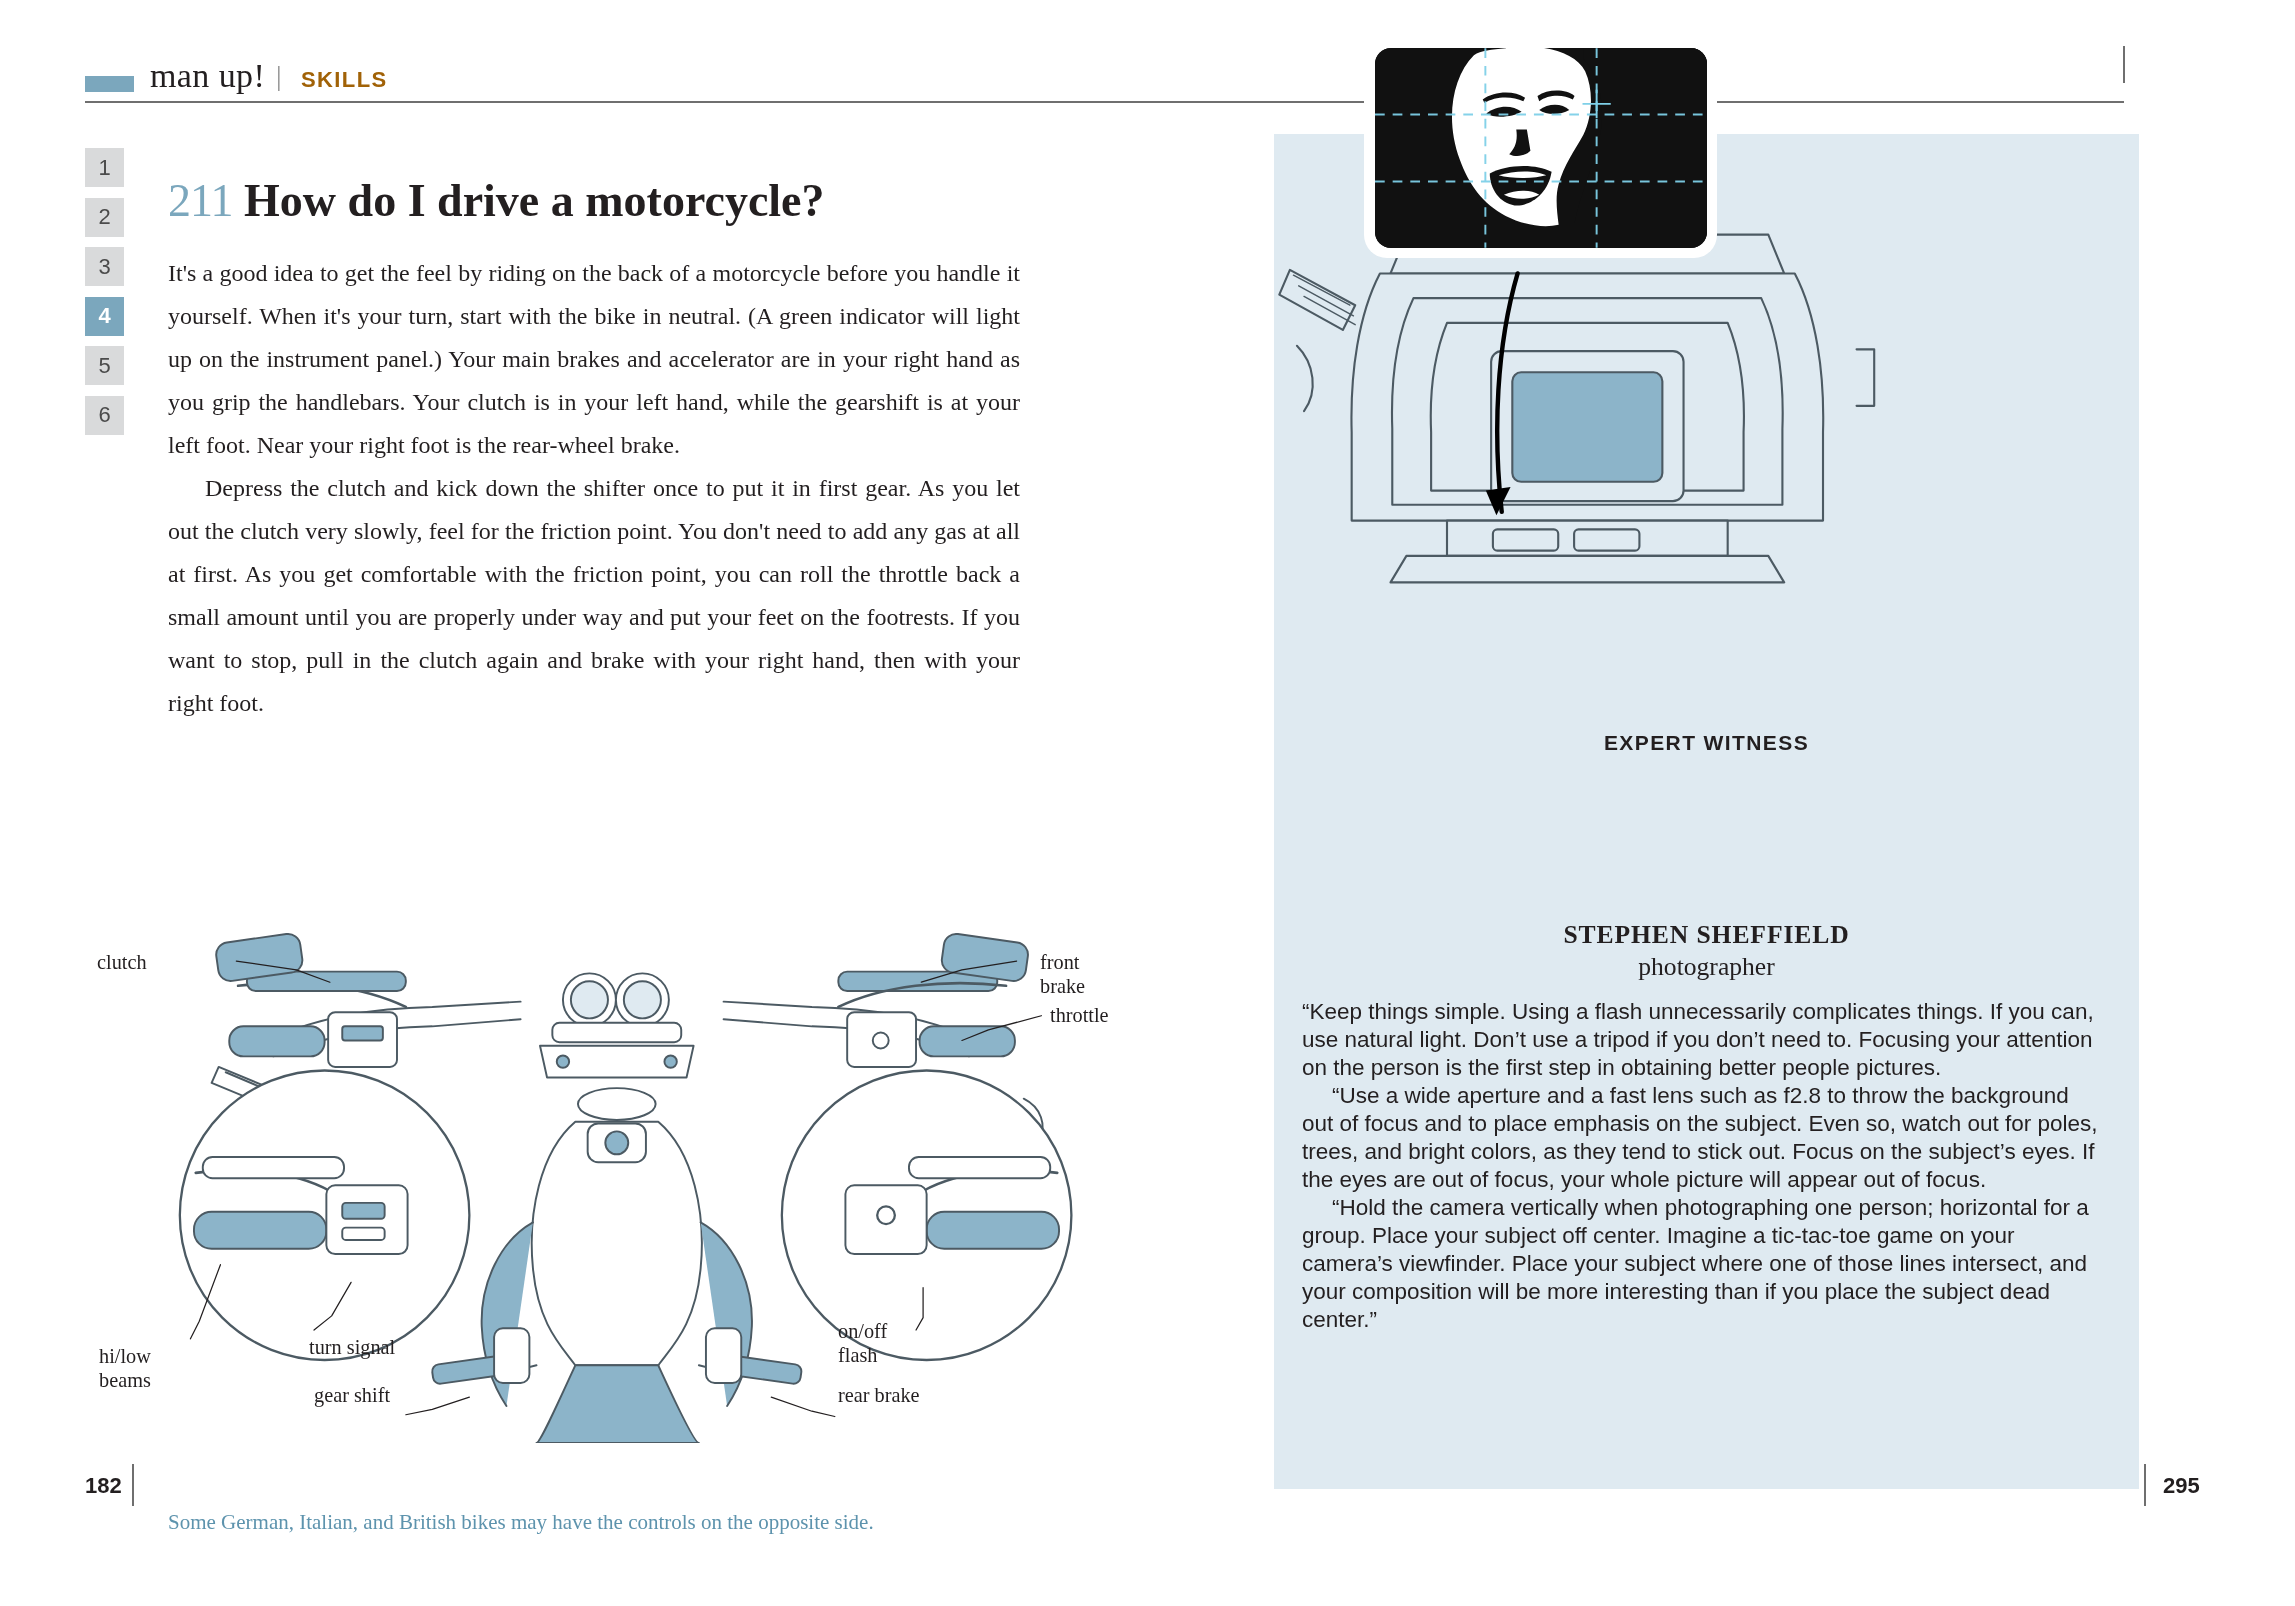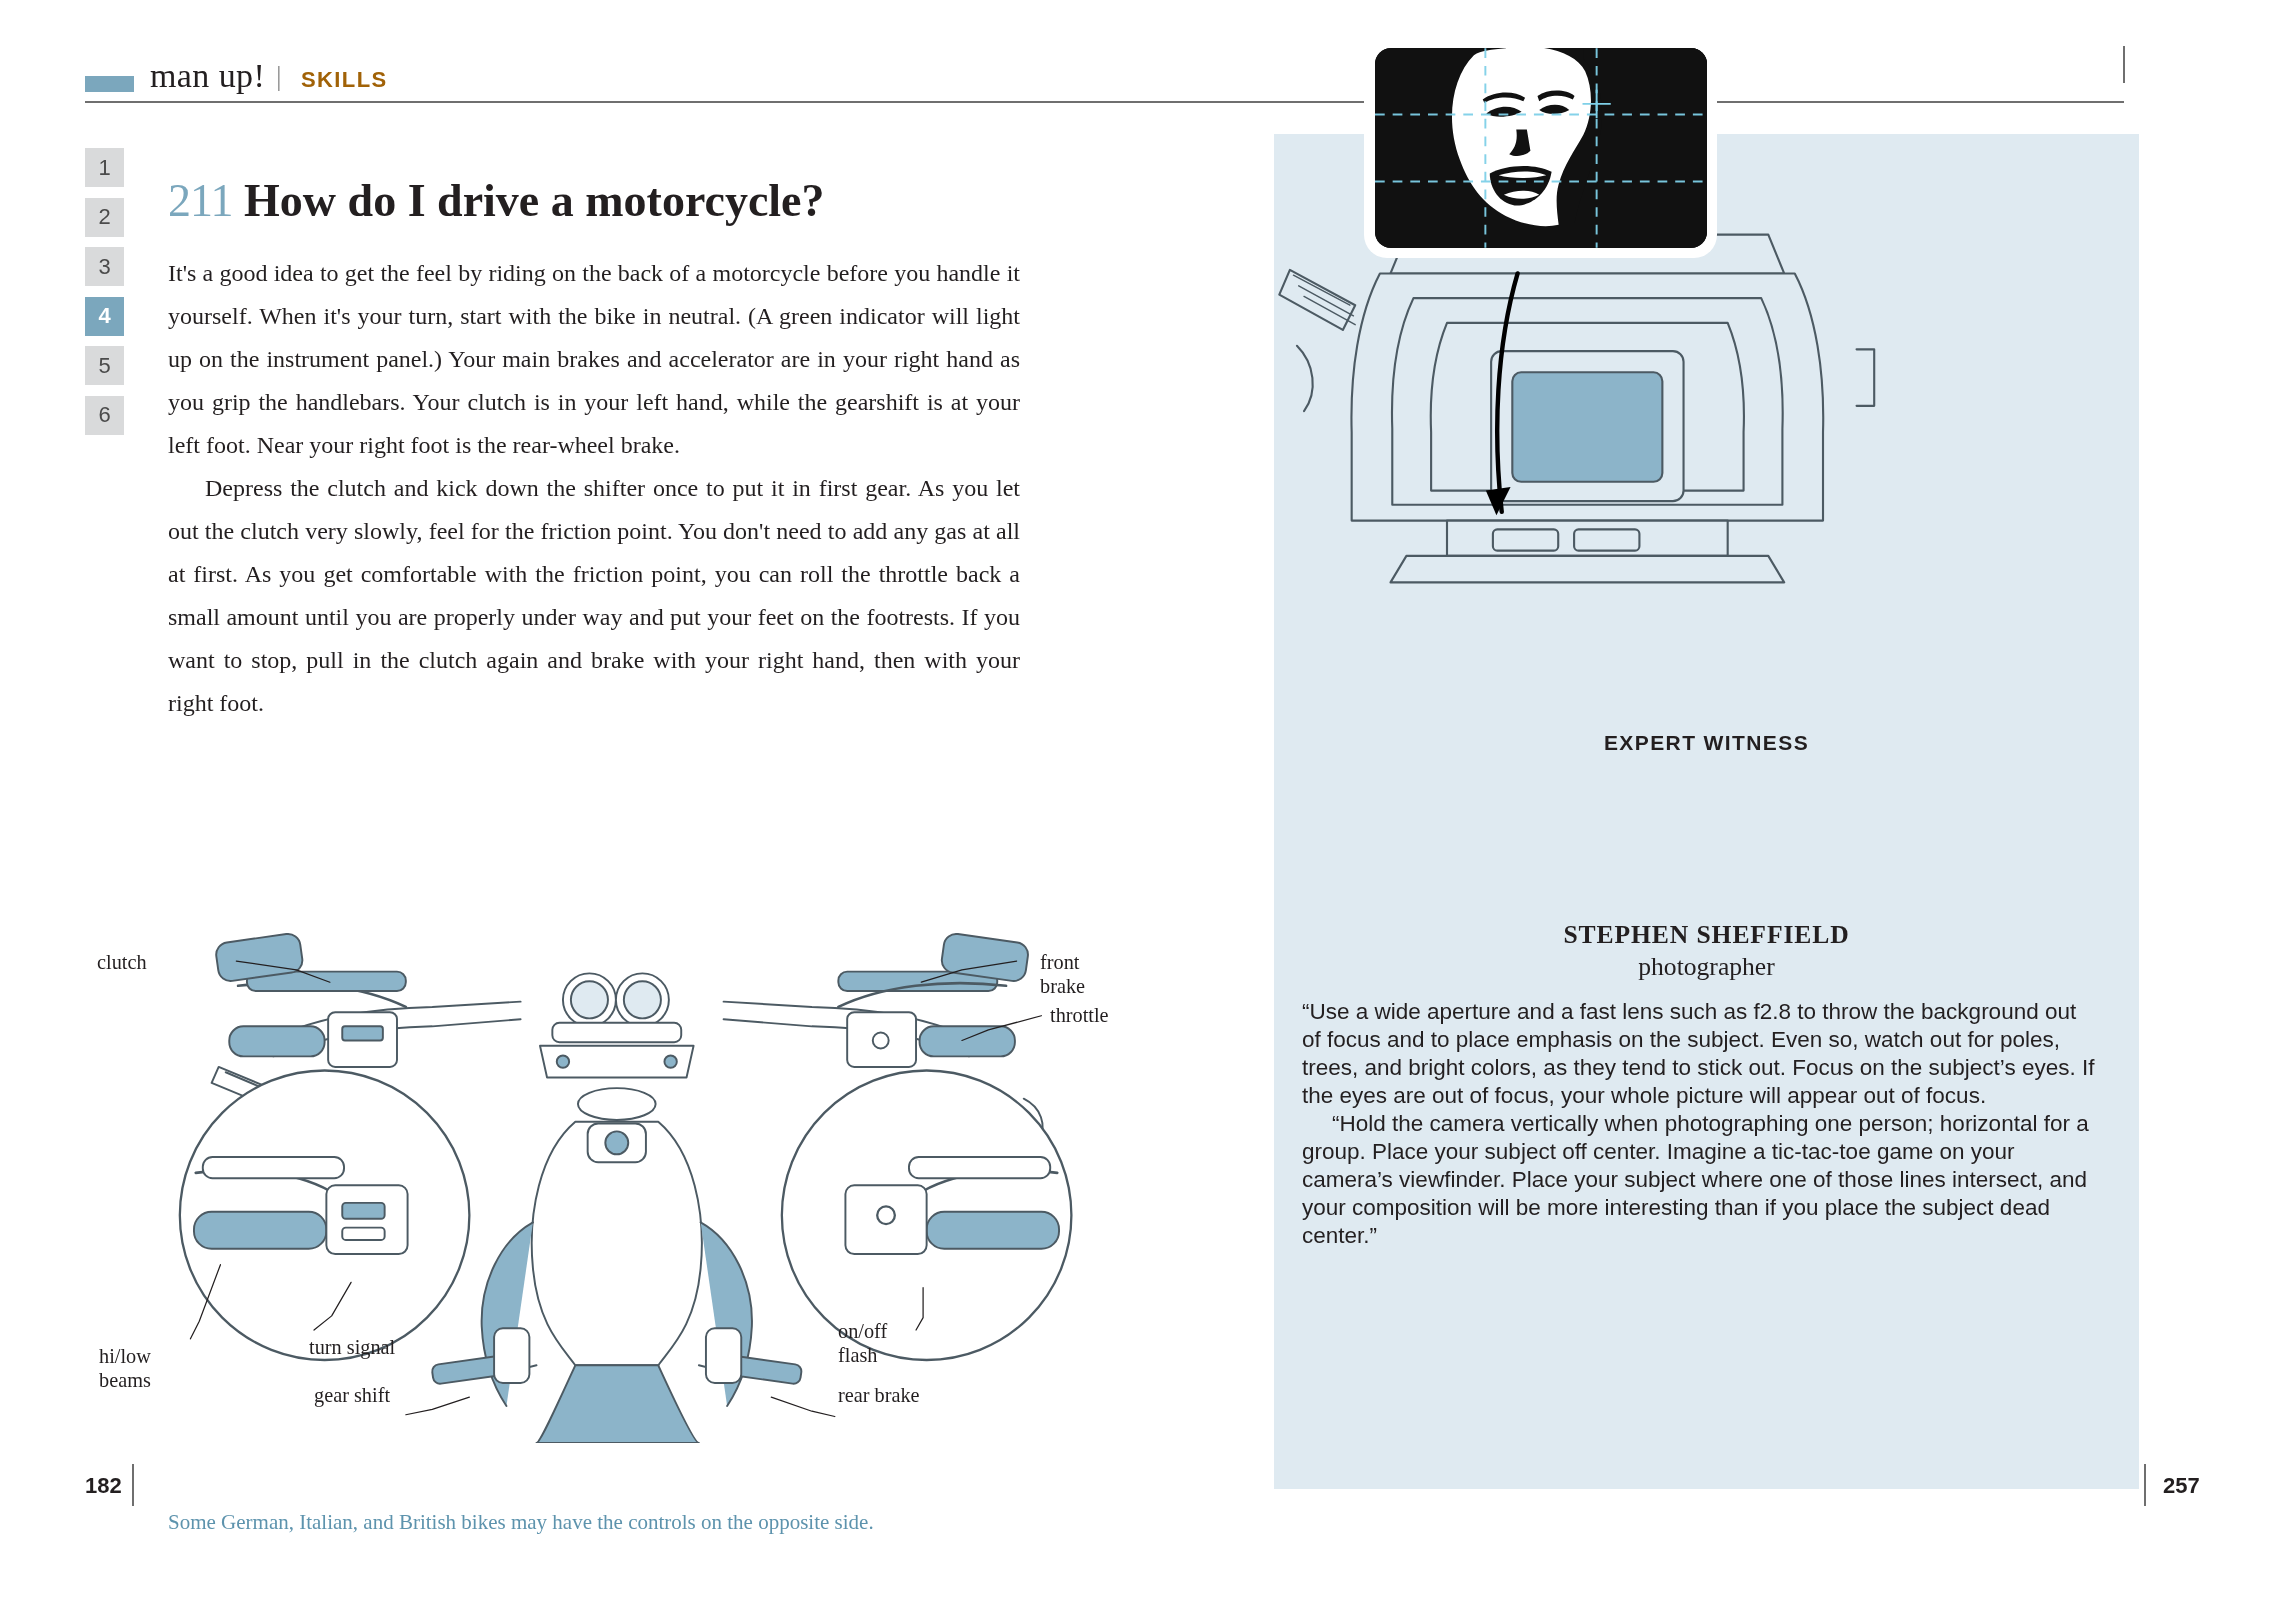--- a/index.html
+++ b/index.html
@@ -513,21 +513,22 @@
         </g>
       </svg>
     </div>
   </div>
 
   <div class="ew-kicker">EXPERT WITNESS</div>
   <div class="ew-name">STEPHEN SHEFFIELD</div>
   <div class="ew-role">photographer</div>
 
   <div class="ew-quote">
+    <p>“Keep things simple. Using a flash unnecessarily complicates things. If you can, use natural light. Don’t use a tripod if you don’t need to. Focusing your attention on the person is the first step in obtaining better people pictures.</p>
     <p>“Use a wide aperture and a fast lens such as f2.8 to throw the background out of focus and to place emphasis on the subject. Even so, watch out for poles, trees, and bright colors, as they tend to stick out. Focus on the subject’s eyes. If the eyes are out of focus, your whole picture will appear out of focus.</p>
     <p>“Hold the camera vertically when photographing one person; horizontal for a group. Place your subject off center. Imagine a tic-tac-toe game on your camera’s viewfinder. Place your subject where one of those lines intersect, and your composition will be more interesting than if you place the subject dead center.”</p>
   </div>
 
-  <div class="folio-right">257</div>
+  <div class="folio-right">295</div>
   <div class="folio-right-rule"></div>
 
 </div>
 
 
 </body></html>

